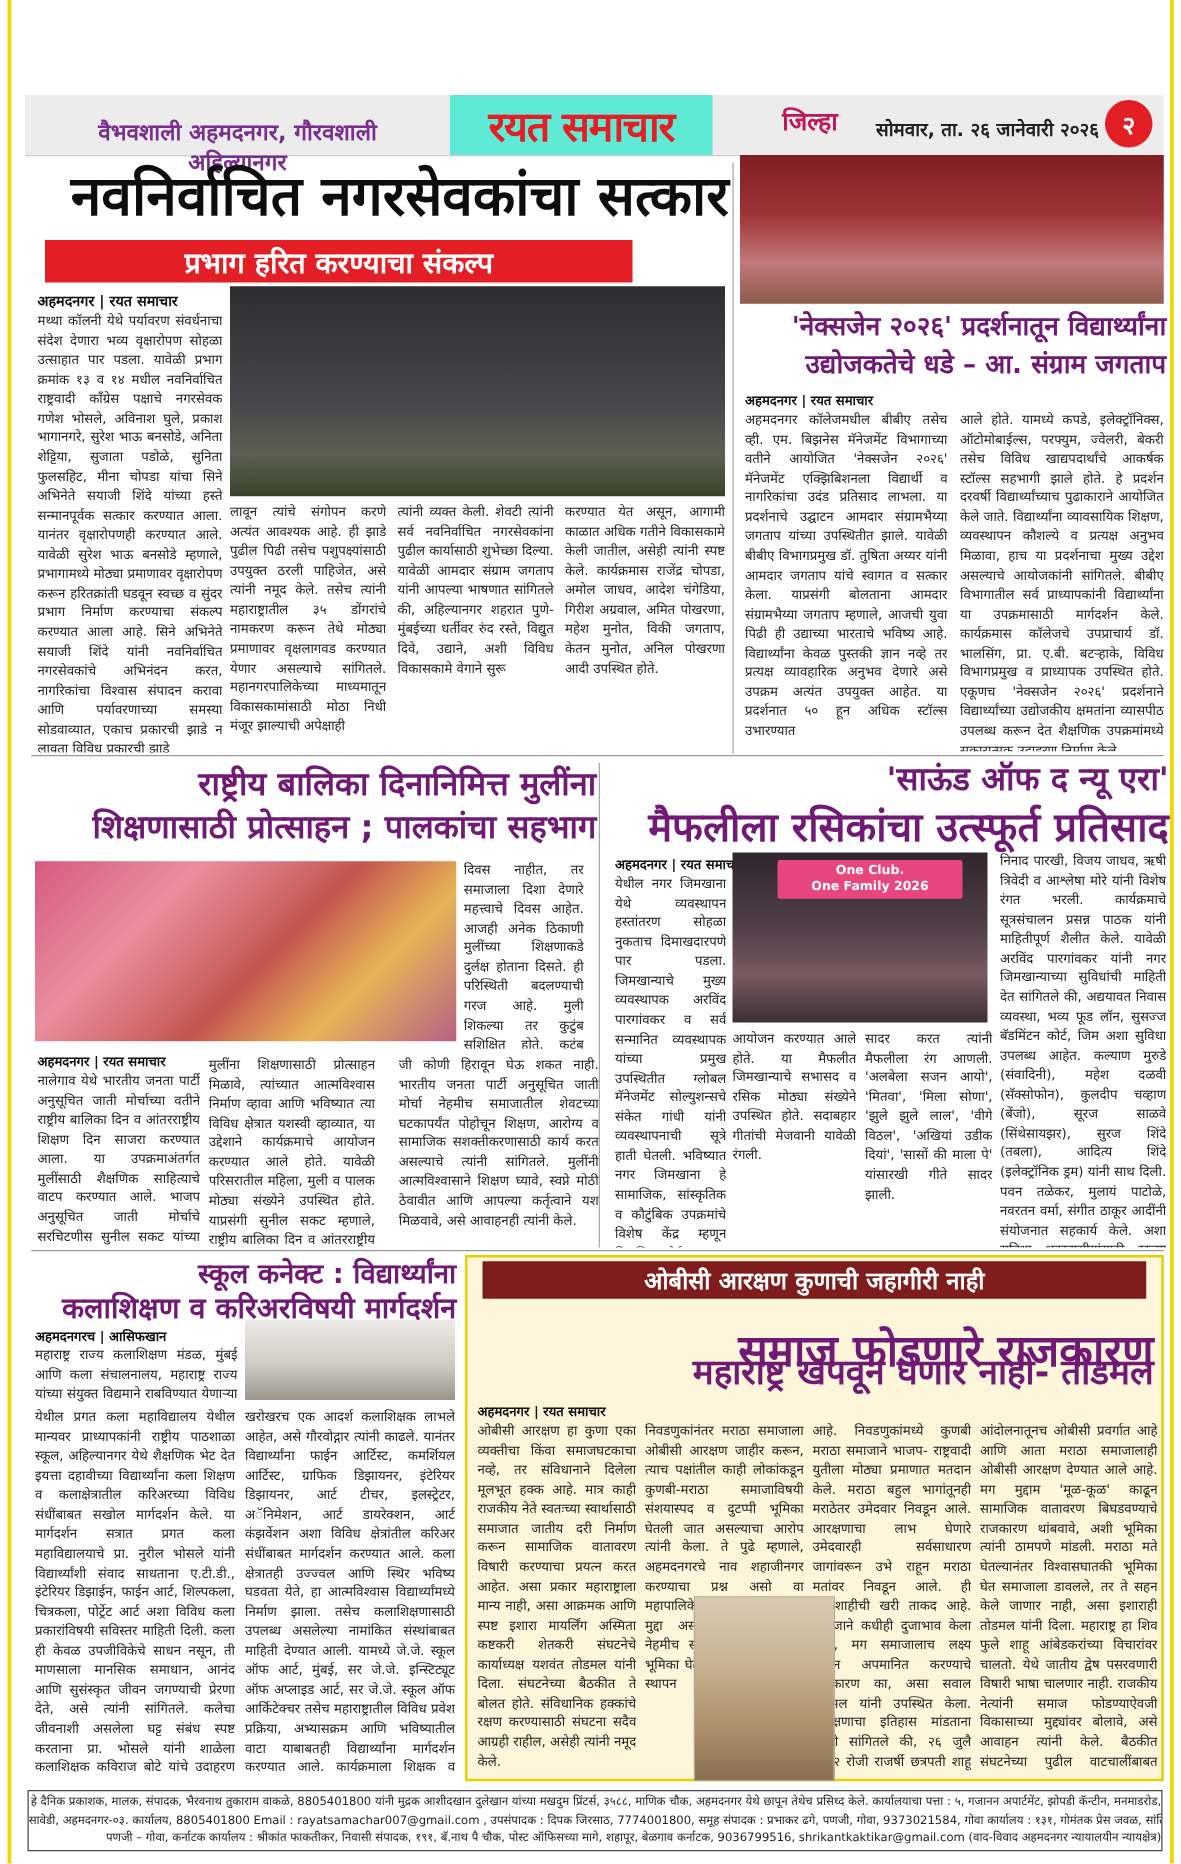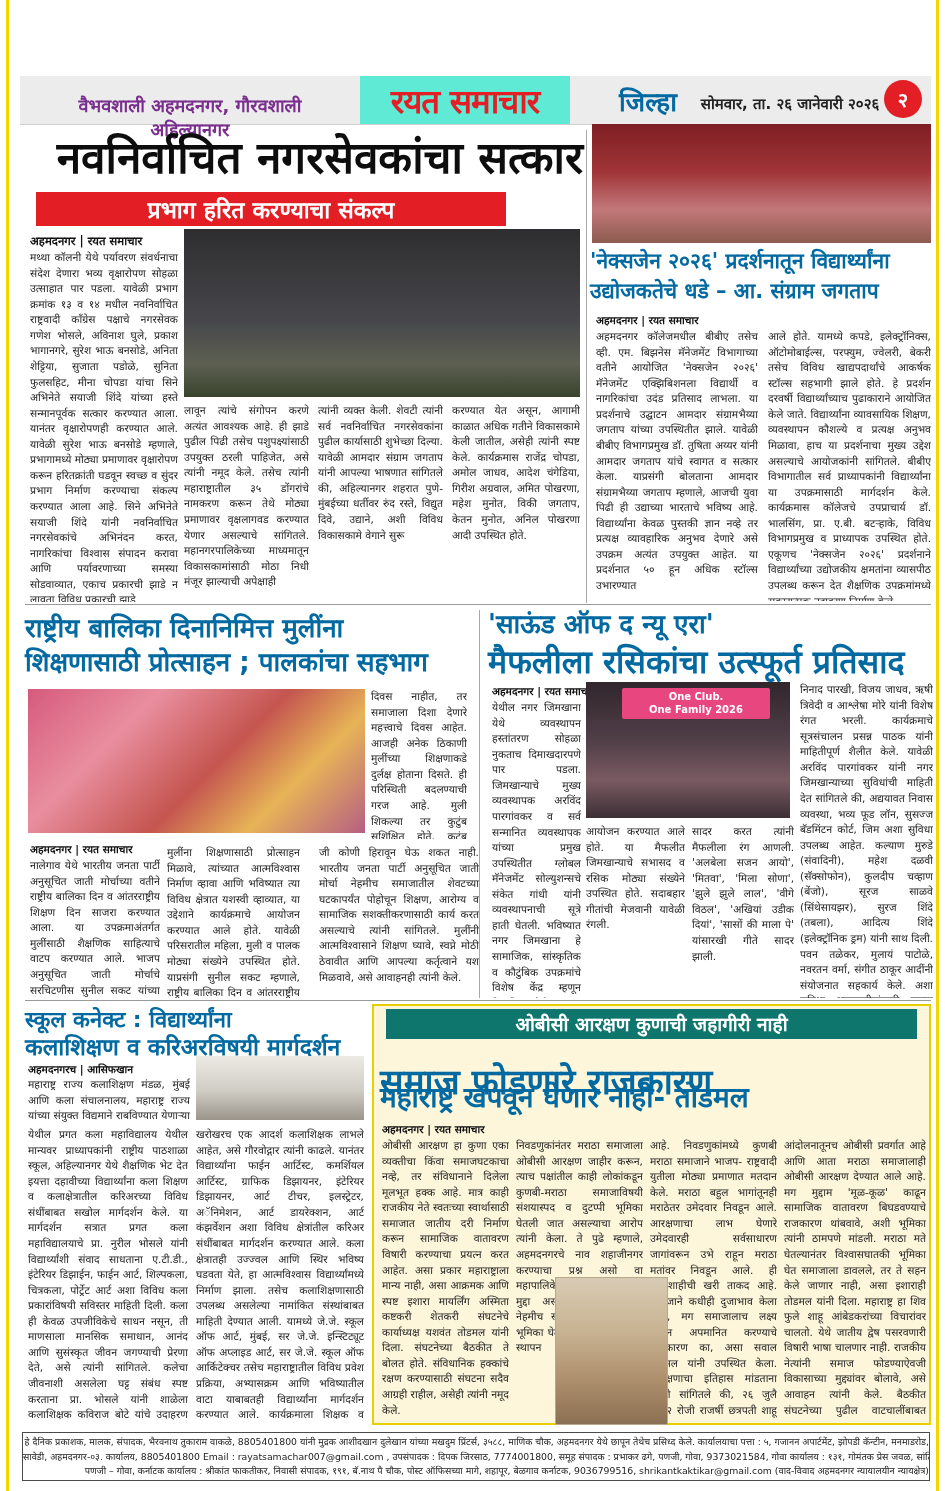--- a/index.html
+++ b/index.html
@@ -3,43 +3,43 @@
 <meta charset="utf-8">
 <style>
   html,body{margin:0;padding:0;background:#fff;}
   #page{position:relative;width:945px;height:1491px;background:#ffffff;overflow:hidden;
         font-family:"DejaVu Sans",sans-serif;color:#1c1c1c;}
   .edge{position:absolute;top:0;width:3px;height:1491px;background:#f2d600;}
   .bar{position:absolute;left:20px;top:76px;width:911px;height:48px;background:#ececec;border-bottom:1px solid #cfcfcf;}
   .tagline{position:absolute;left:40px;top:93px;width:300px;text-align:center;font-size:18px;font-weight:bold;color:#7a2e8e;}
   .titlebox{position:absolute;left:360px;top:76px;width:210px;height:48px;background:#5eead4;display:flex;align-items:center;justify-content:center;}
   .papertitle{font-size:33px;font-weight:bold;color:#e31e25;letter-spacing:-1px;}
-  .section{position:absolute;left:598px;top:83px;width:100px;text-align:center;font-size:26px;font-weight:bold;color:#0369a1;}
+  .section{position:absolute;left:598px;top:83px;width:100px;text-align:center;font-size:20px;font-weight:bold;color:#be185d;}
   .datetxt{position:absolute;left:700px;top:93px;width:180px;text-align:center;font-size:15px;font-weight:bold;color:#222;}
   .pagebadge{position:absolute;left:884px;top:80px;width:38px;height:38px;border-radius:50%;background:#e31e25;color:#fff;
              display:flex;align-items:center;justify-content:center;font-size:20px;font-weight:bold;}
   .h-main{position:absolute;left:25px;top:130px;width:558px;text-align:right;font-size:44px;font-weight:bold;line-height:1.25;color:#0d0d0d;}
   .banner{position:absolute;left:36px;top:192px;width:470px;height:34px;background:#e31e25;color:#fff;
           display:flex;align-items:center;justify-content:center;font-size:23px;font-weight:bold;}
   .byline{position:absolute;font-size:11.5px;font-weight:bold;color:#111;}
   .col{position:absolute;font-size:10.6px;line-height:1.47;text-align:justify;color:#242424;overflow:hidden;}
   .photo{position:absolute;overflow:hidden;}
   .ph-main{background:linear-gradient(180deg,#2e2e30 0%,#47474b 55%,#5d6052 80%,#39432c 100%);}
   .ph-nexgen{background:linear-gradient(180deg,#7e1f24 0%,#a03437 40%,#c2787a 72%,#8c5b4e 100%);}
   .ph-balika{background:linear-gradient(135deg,#d65a7d 0%,#e98e9f 28%,#c4554f 55%,#e7b457 75%,#b65f83 100%);}
   .ph-sound{background:linear-gradient(180deg,#30262c 0%,#534049 45%,#7a5a62 72%,#3c2f35 100%);}
   .ph-school{background:linear-gradient(180deg,#eceae4 0%,#cfccc4 55%,#9a948a 100%);}
   .ph-portrait{background:linear-gradient(180deg,#d8cbb4 0%,#c9b493 35%,#ad8f6d 70%,#8a7052 100%);border:1px solid #b9a98c;}
   .soundbanner{position:absolute;left:36px;top:6px;width:140px;padding:3px 4px;background:#e8467e;color:#fff;
                text-align:center;font-size:10px;font-weight:bold;line-height:1.25;border-radius:2px;}
   .vrule{position:absolute;width:1px;background:#a9a9a9;}
   .hrule{position:absolute;height:1px;background:#9a9a9a;}
-  .h2line{position:absolute;text-align:left;font-weight:bold;color:#0369a1;line-height:1.3;}
+  .h2line{position:absolute;text-align:right;font-weight:bold;color:#701a75;line-height:1.3;}
   .obcbox{position:absolute;left:372px;top:1004px;width:559px;height:421px;background:#fdf6da;border:2px solid #e8cf00;box-sizing:border-box;}
-  .obcstrip{position:absolute;left:386px;top:1009px;width:531px;height:30px;background:#0f766e;color:#fff;
+  .obcstrip{position:absolute;left:386px;top:1009px;width:531px;height:30px;background:#7f1d1d;color:#fff;
             display:flex;align-items:center;justify-content:center;font-size:19px;font-weight:bold;}
   .footerbox{position:absolute;left:22px;top:1432px;width:908px;height:49px;border:1.5px solid #4a4a4a;box-sizing:border-box;
              display:flex;flex-direction:column;justify-content:center;gap:1px;}
   .fline{font-size:9.3px;line-height:1.45;text-align:right;color:#222;white-space:nowrap;overflow:hidden;}
 </style>
 </head>
 <body>
 
 <div id="page">
   <div class="edge" style="left:6px;"></div>

